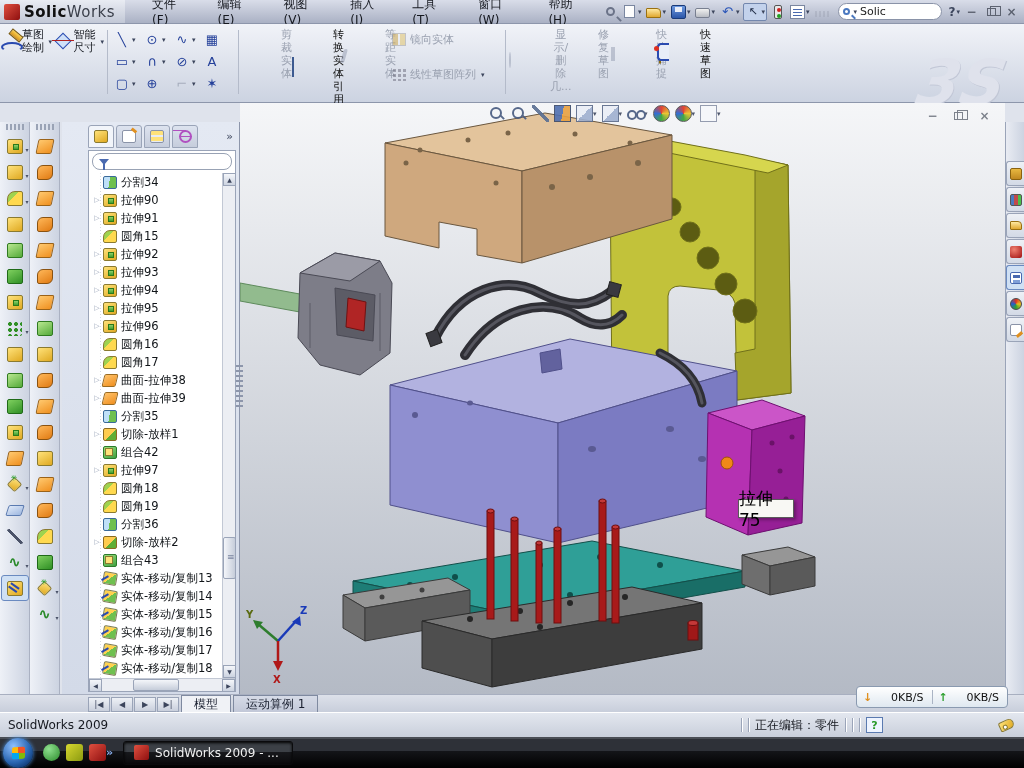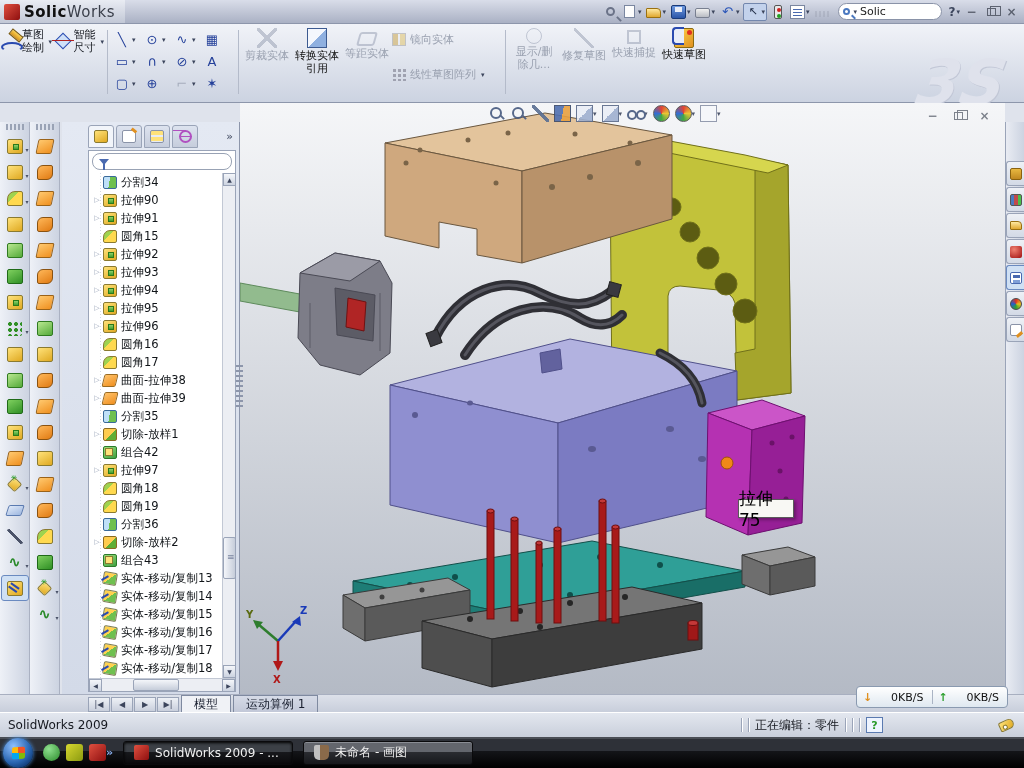--- a/index.html
+++ b/index.html
@@ -63,21 +63,21 @@
   .pencil-ic::before{content:"";position:absolute;left:1px;top:12px;width:18px;height:6px;border:2px solid #2a4ab0;border-radius:50%;border-bottom-color:transparent;}
   .pencil-ic::after{content:"";position:absolute;left:9px;top:2px;width:12px;height:5px;background:linear-gradient(#ffd24f,#d09020);transform:rotate(40deg);border:1px solid #7a5a10;}
   .dim-ic{width:22px;height:22px;position:relative;}
   .dim-ic::before{content:"";position:absolute;left:5px;top:5px;width:10px;height:10px;background:#cfe0f8;border:1px solid #2a4ab0;transform:rotate(45deg);}
   .dim-ic::after{content:"";position:absolute;left:0;top:10px;width:22px;height:1px;background:#b02020;}
   #sketchgrid{display:flex;flex-direction:column;gap:1px;padding-top:5px;margin:0 2px;}
   .sgrow{display:flex;align-items:center;height:21px;}
   .sgcell{display:flex;align-items:center;width:30px;}
   .sgglyph{color:#24409a;font-size:13px;width:18px;text-align:center;}
   .sgcell.off .sgglyph{color:#a6adbd;}
-  .grp{display:flex;flex-direction:column;align-items:center;width:50px;padding-top:4px;}
+  .grp{display:flex;flex-direction:row;align-items:center;width:50px;padding-top:4px;gap:39px;}
   .grp .gico{width:20px;height:20px;margin-bottom:1px;}
   .grp .glabel{width:46px;text-align:center;font-size:11px;line-height:13px;}
   .grp.off .glabel{color:#9aa1b0;}
   .grp.off .gico{opacity:.45;}
   .gico-trim{background:linear-gradient(45deg,transparent 44%,#8a93a8 44% 56%,transparent 56%),
              linear-gradient(-45deg,transparent 44%,#8a93a8 44% 56%,transparent 56%);}
   .gico-convert{background:linear-gradient(135deg,#f4f7fd 50%,#8fb0e0 50%);border:1px solid #3c5a90;}
   .gico-offset{border:2px solid #8a93a8;border-radius:3px;transform:skewX(-16deg);width:18px!important;height:14px!important;margin-top:4px;}
   #stackgrp{display:flex;flex-direction:column;padding-top:8px;gap:20px;width:110px;}
   .stackrow{display:flex;align-items:center;gap:4px;color:#9aa1b0;font-size:11px;}
@@ -275,20 +275,29 @@
 </head>
 <body>
 
 <div id="app">
 
   <div id="titlebar">
     <div id="logo">
       <div class="swcube"></div>
       <div id="appname"><span class="b">Solic</span><span class="l">Works</span></div>
     </div>
+    <div id="menubar">
+        <div class="menu-item">文件(F)</div>
+        <div class="menu-item">编辑(E)</div>
+        <div class="menu-item">视图(V)</div>
+        <div class="menu-item">插入(I)</div>
+        <div class="menu-item">工具(T)</div>
+        <div class="menu-item">窗口(W)</div>
+        <div class="menu-item">帮助(H)</div>
+      </div>
     <div id="stdbar">
       <span id="std-icons" style="display:flex;align-items:center;gap:3px;">
           <span class="stdbtn">
             <span class="sic sic-pin"></span>
           </span>
           <span class="stdbtn">
             <span class="sic sic-new"></span>
             <span class="caret">▾</span>
           </span>
           <span class="stdbtn">
@@ -1042,20 +1051,16 @@
         <span class="ql ql-msg"></span>
         <span class="ql ql-av"></span>
         <span class="ql ql-sw"></span>
       </div>
     <span id="ql-more">»</span>
     <span id="taskbtns" style="display:flex;">
         <div class="taskbtn active">
           <span class="tbic tbic-sw"></span>
           <span>SolidWorks 2009 - ...</span>
         </div>
-        <div class="taskbtn">
-          <span class="tbic tbic-paint"></span>
-          <span>未命名 - 画图</span>
-        </div>
       </span>
   </div>
 
 </div>
 
 </body></html>

